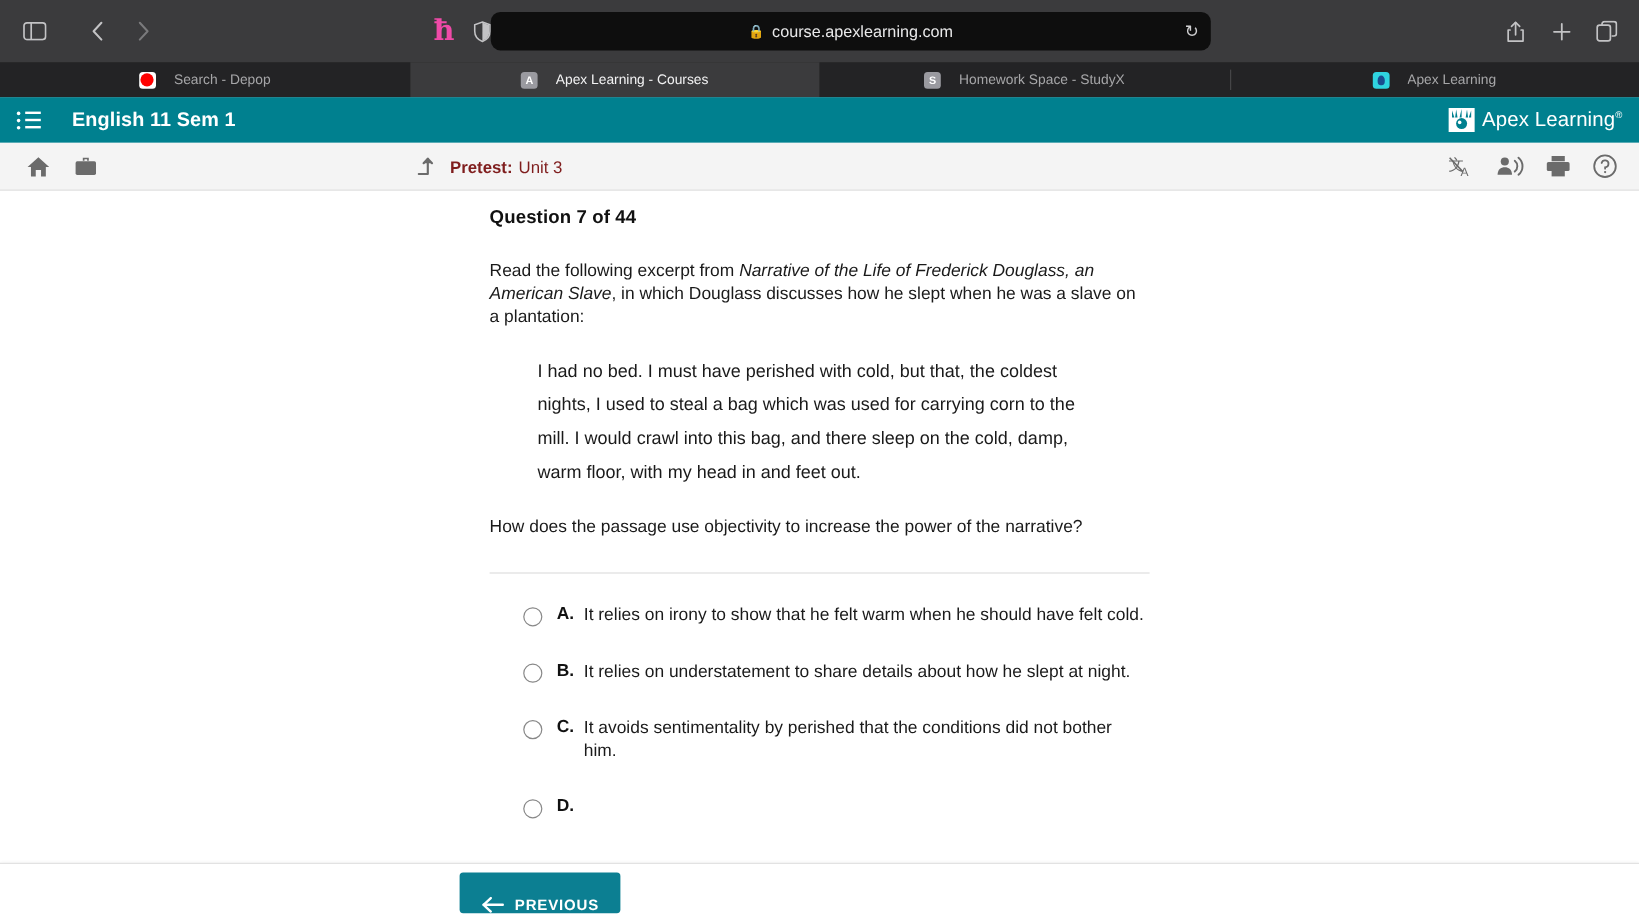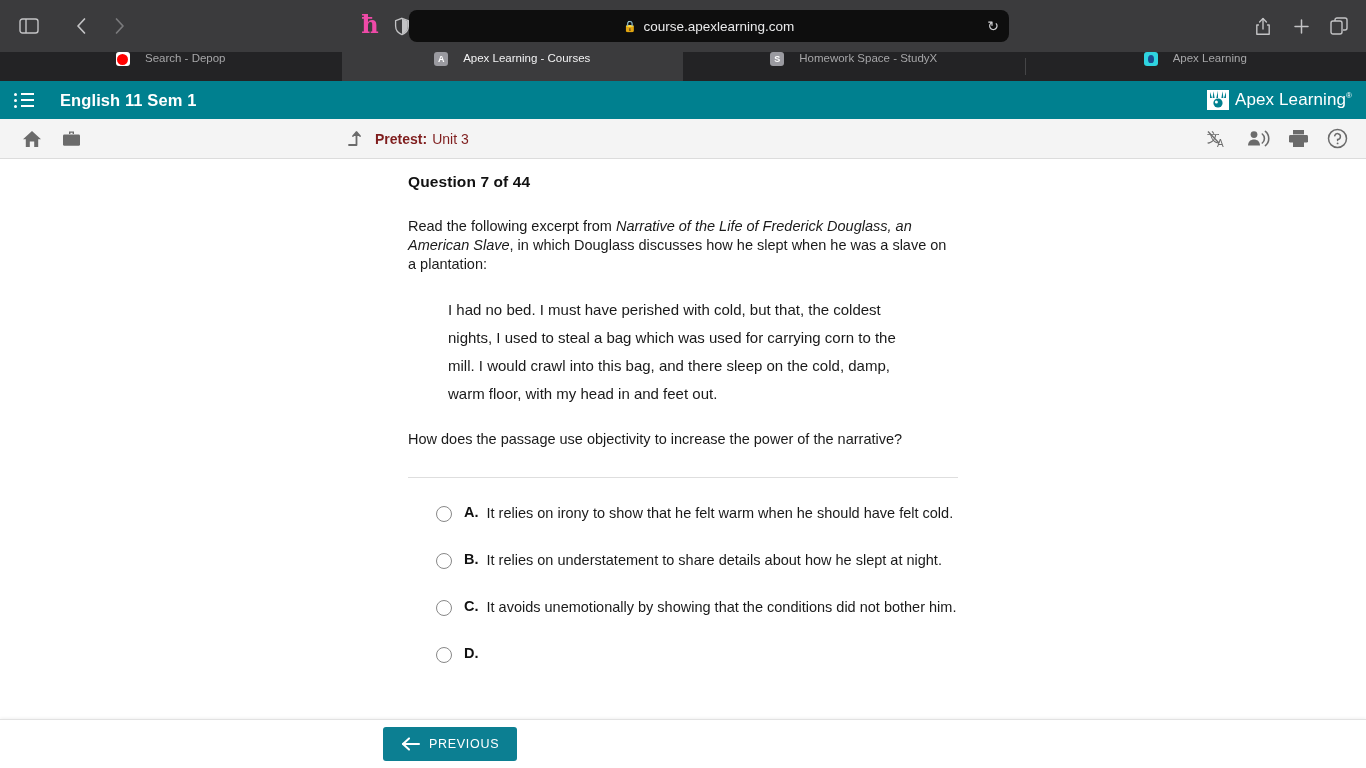--- a/index.html
+++ b/index.html
@@ -45,21 +45,21 @@
     position: absolute; right: 10px; top: 50%; transform: translateY(-50%);
     color: #cfcfd1; font-size: 14px;
   }
   #toolbar-right {
     position: absolute; right: 12px; display: flex; align-items: center; gap: 8px;
   }
 
   
   #tab-strip { height: 29px; display: flex; align-items: stretch; background: #2a2a2c; }
   .tab {
-    flex: 1 1 0; display: flex; justify-content: center;
+    flex: 1 1 0; display: flex; align-items: center; justify-content: center;
     gap: 15px; font-size: 11.5px; color: #a6a6a8; position: relative;
     min-width: 0; padding: 0 10px; background: #232325;
   }
   .tab + .tab::before {
     content: ""; position: absolute; left: 0; top: 6px; bottom: 6px;
     width: 1px; background: #454547;
   }
   .tab.active { background: #3b3b3d; color: #f2f2f3; }
   .tab.active::before, .tab.active + .tab::before { background: transparent; }
   .tab-label { overflow: hidden; white-space: nowrap; text-overflow: ellipsis; }
@@ -137,22 +137,22 @@
 
   
   #footer {
     position: absolute; left: 0; bottom: 0; width: 1366px; height: 48px;
     background: #ffffff; border-top: 1px solid #e2e2e2;
     box-shadow: 0 -1px 3px rgba(0,0,0,.06);
   }
   #previous-button {
     position: absolute; left: 383px; top: 7px; height: 34px;
     background: #0c7f92; color: #fff; border: none; border-radius: 3px;
-    display: flex; align-items: center; gap: 9px; padding: 0 18px;
-    font-size: 12.5px; font-weight: normal; letter-spacing: .7px;
+    display: flex; align-items: flex-end; gap: 9px; padding: 0 18px;
+    font-size: 12.5px; font-weight: bold; letter-spacing: .7px;
     font-family: "Liberation Sans", sans-serif; cursor: pointer;
   }
   #previous-button svg { flex: none; }
 </style>
 </head>
 <body>
 
 <div id="browser-chrome">
 
   <div id="browser-toolbar">
@@ -364,21 +364,21 @@
 
       <div class="answer-row">
         <span class="radio"></span>
         <span class="answer-letter">B.</span>
         <span class="answer-text">It relies on understatement to share details about how he slept at night.</span>
       </div>
 
       <div class="answer-row">
         <span class="radio"></span>
         <span class="answer-letter">C.</span>
-        <span class="answer-text">It avoids unemotionally by showing that the conditions did not bother him.</span>
+        <span class="answer-text">It avoids sentimentality by perished that the conditions did not bother him.</span>
       </div>
 
       <div class="answer-row">
         <span class="radio"></span>
         <span class="answer-letter">D.</span>
       </div>
 
     </div>
   </div>
 

